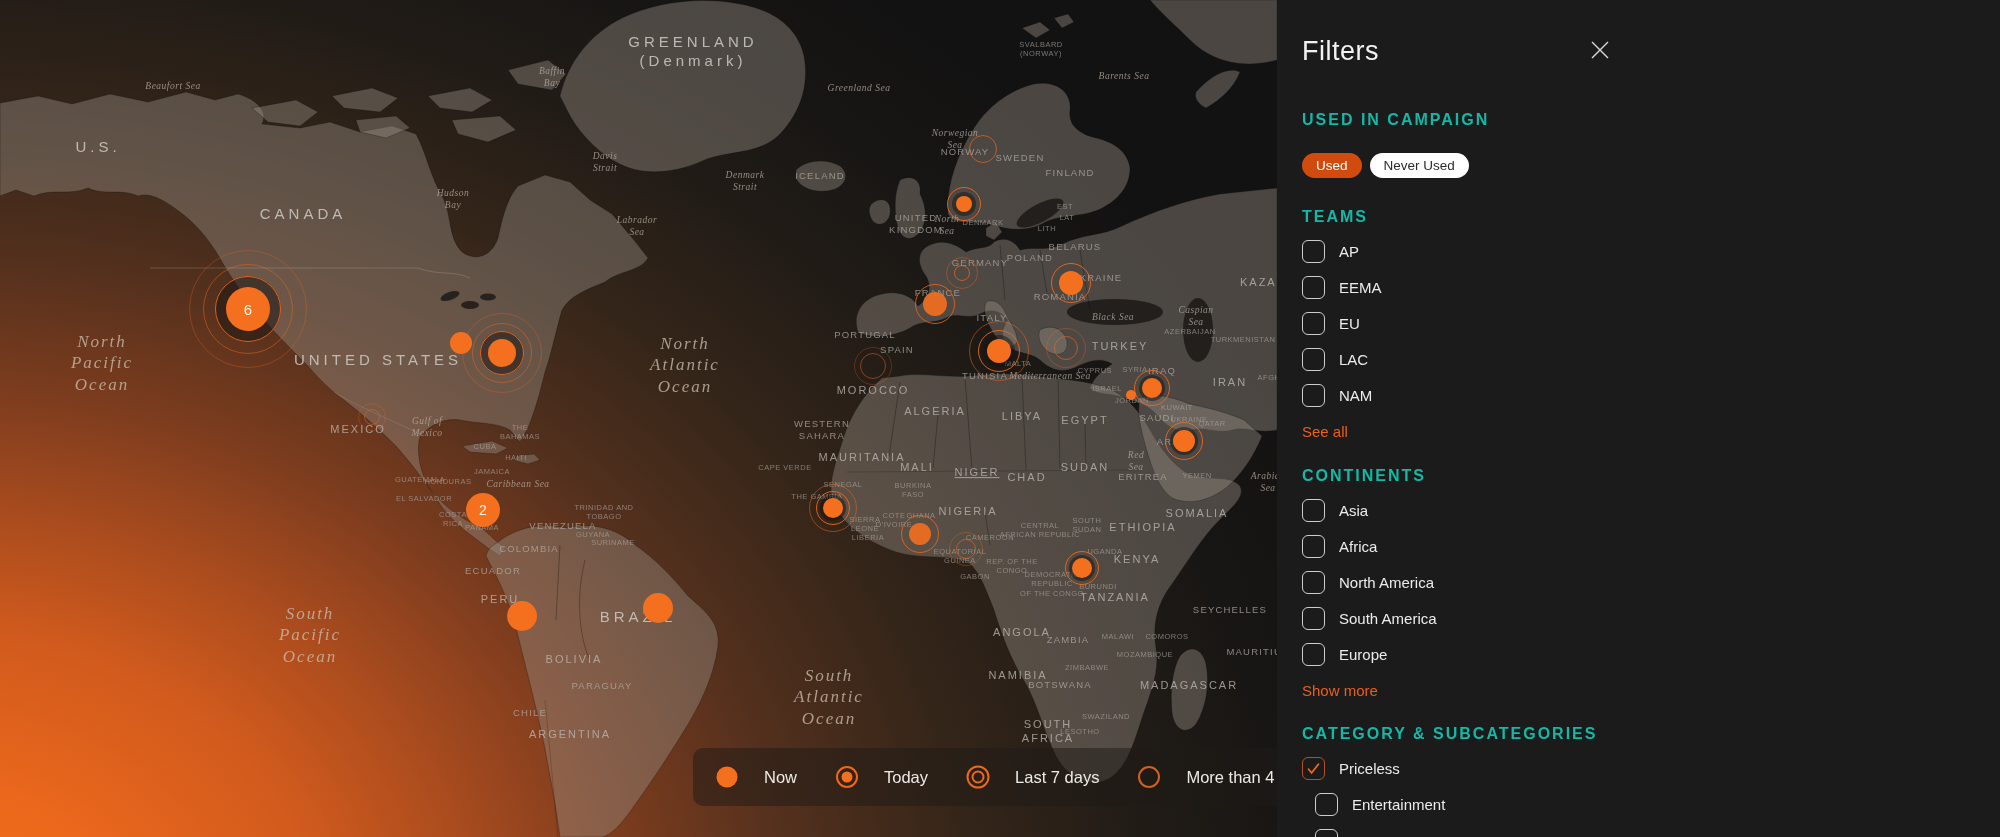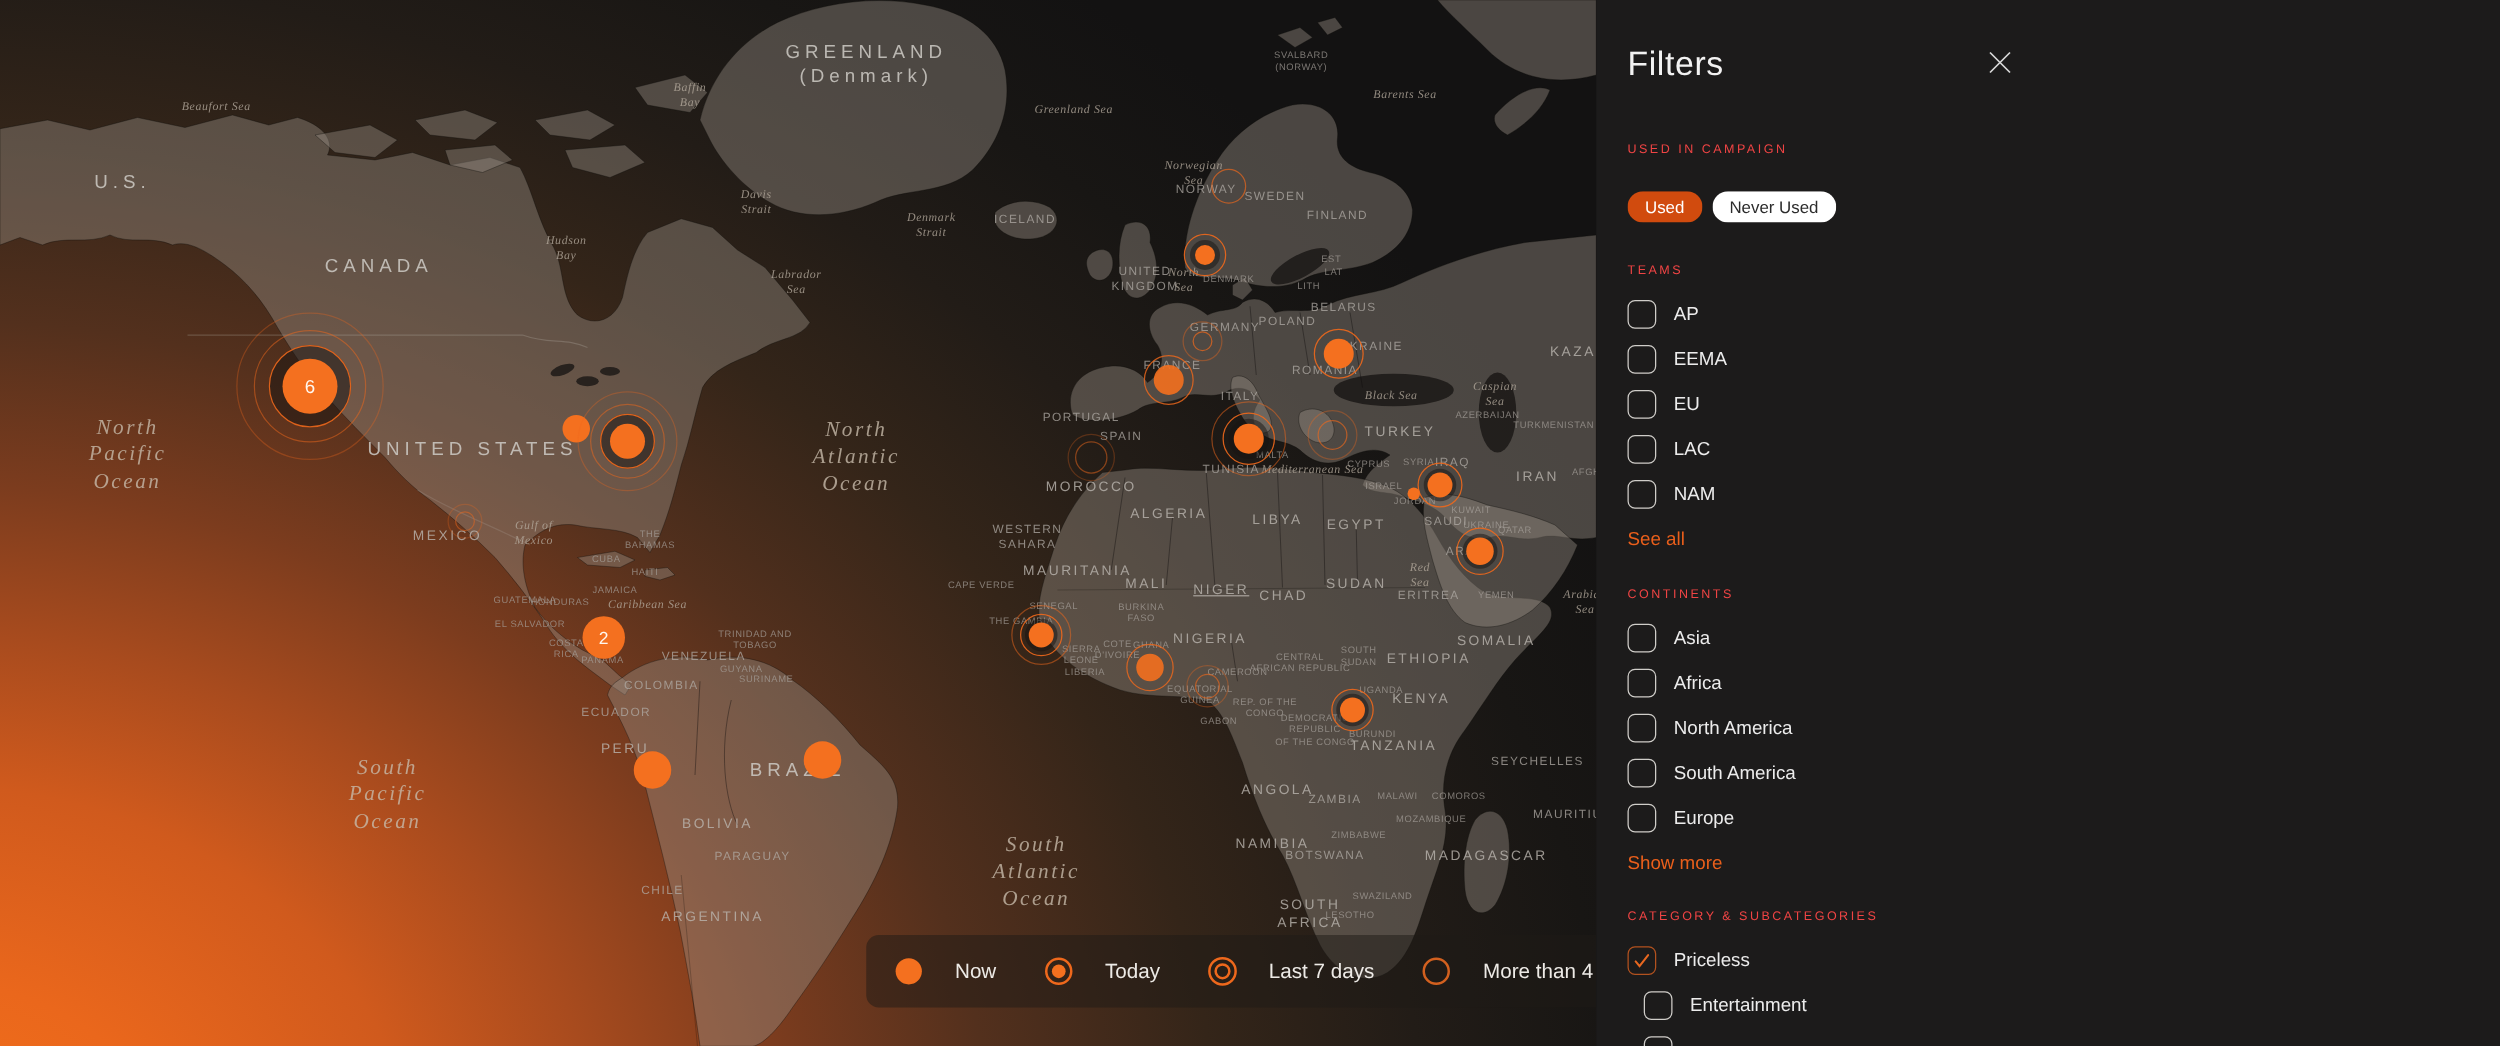--- a/index.html
+++ b/index.html
@@ -47,21 +47,21 @@
   .lic .fill{background:var(--accent,#f4701f);}
   .lic .rim{border:2px solid var(--ring,#ee681c);}
   .lic.hollow .rim{border-color:#d2601f;}
 
   
   #panel{position:absolute;left:1277px;top:0;width:723px;height:837px;
       background:#1c1b1b;color:#ececec;padding:36px 28px 0 25px;}
   #panel h1{margin:0;font-size:27px;font-weight:300;color:#f2f2f2;letter-spacing:.5px;}
   #close-btn{position:absolute;left:311px;top:38px;width:24px;height:24px;
       cursor:pointer;background:none;border:none;padding:0;}
-  .sec-head{font-size:10px;font-weight:normal;letter-spacing:2px;color:#ef4444;
+  .sec-head{font-size:16px;font-weight:bold;letter-spacing:2px;color:#14b8a6;
       line-height:16px;}
   .chip-row{display:flex;gap:8px;margin-top:25px;}
   .chip{height:25px;border-radius:13px;padding:0 13px;display:inline-flex;
       align-items:center;font-size:13.5px;cursor:pointer;border:1px solid transparent;}
   .chip.active{background:var(--chip,#d14b0e);color:#fff;}
   .chip.inactive{background:#ffffff;color:#2b2b2b;}
   .cb-row{display:flex;align-items:center;height:23px;margin-bottom:13px;cursor:pointer;}
   .cb-row.indent{margin-left:13px;}
   .cb{width:23px;height:23px;border:1.5px solid #cfcdc9;border-radius:6px;
       flex:0 0 auto;display:flex;align-items:center;justify-content:center;}

